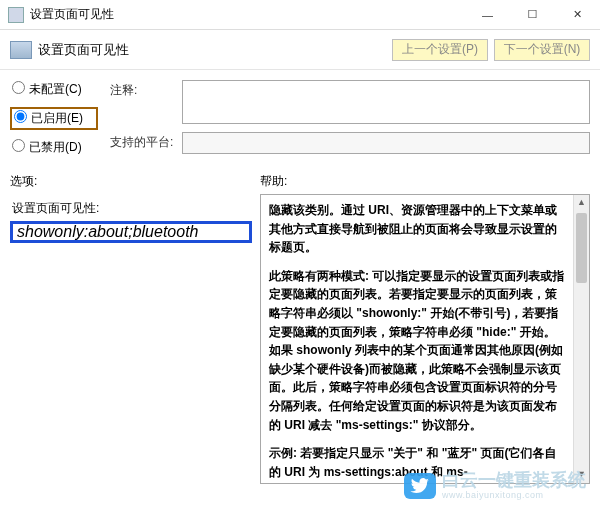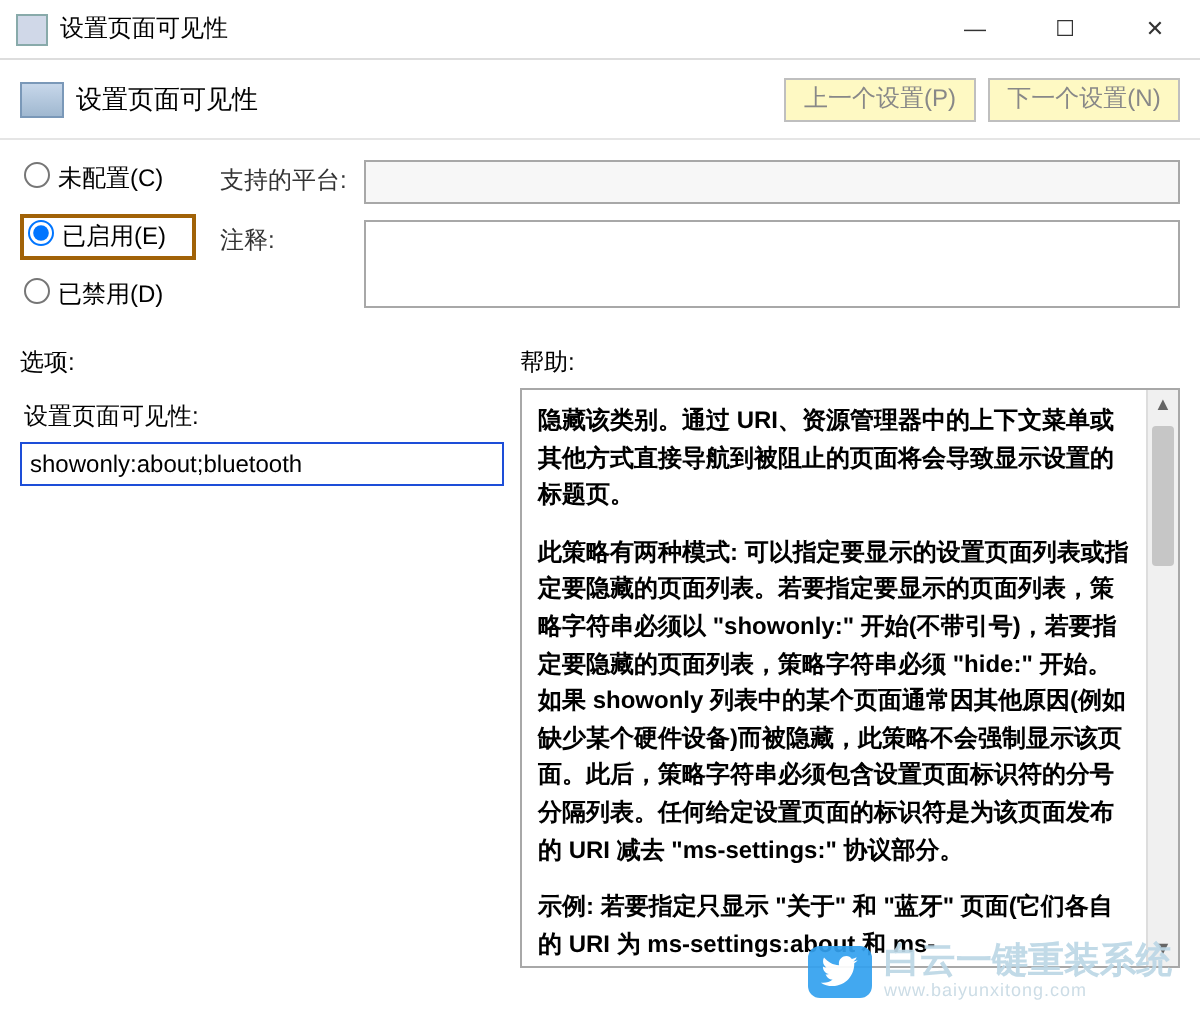--- a/index.html
+++ b/index.html
@@ -101,24 +101,25 @@
   }
   .left-pane {
     width: 242px;
     display: flex;
     flex-direction: column;
   }
   .left-pane .opt-label { margin: 6px 0 4px 2px; }
   .left-pane input[type=text] {
     width: 100%;
     height: 22px;
-    border: 1px solid #1d4ed8;
+    border: 3px solid #1d4ed8;
     padding: 2px 4px;
-    font-size: 12px;
+    font-size: 16px;
     font-family: inherit;
+    font-style: italic;
   }
   .help-pane {
     flex: 1;
     border: 1px solid #a8a8a8;
     background: #fff;
     padding: 6px 8px;
     overflow: hidden;
     line-height: 1.55;
     font-size: 12px;
     position: relative;
@@ -195,26 +196,26 @@
       <input type="radio" name="state" checked="" style="">
       <span>已启用(E)</span>
     </label>
     <label class="radio-row">
       <input type="radio" name="state" style="">
       <span>已禁用(D)</span>
     </label>
   </div>
   <div class="fields">
     <div class="field-row">
+      <div class="field-label">注释:</div>
+      <div class="field-box comment-box"></div>
+    </div>
+    <div class="field-row">
       <div class="field-label">支持的平台:</div>
       <div class="field-box platform-box"></div>
-    </div>
-    <div class="field-row">
-      <div class="field-label">注释:</div>
-      <div class="field-box comment-box"></div>
     </div>
   </div>
 </div>
 
 <div class="options-row">
   <div class="left-lbl">选项:</div>
   <div class="right-lbl">帮助:</div>
 </div>
 
 <div class="lower">

